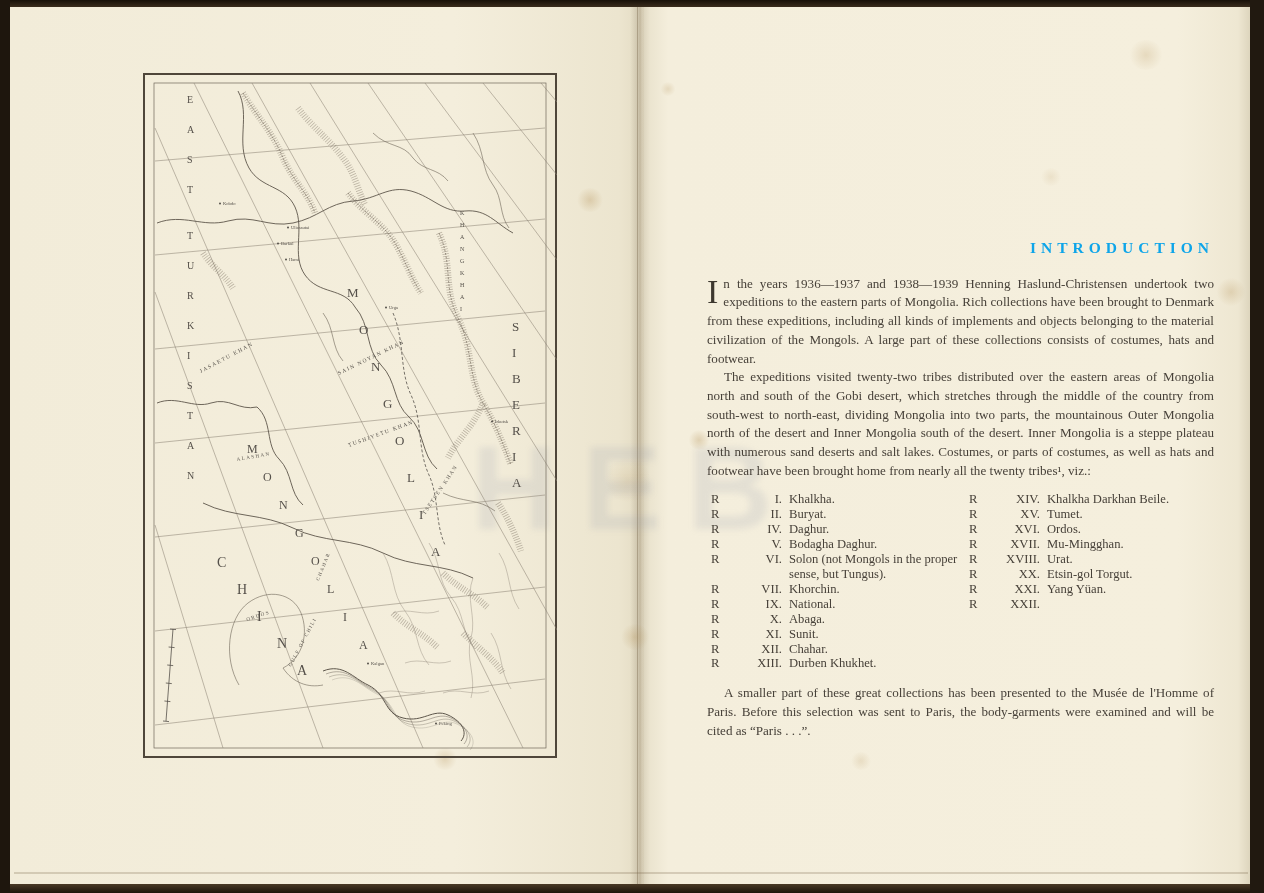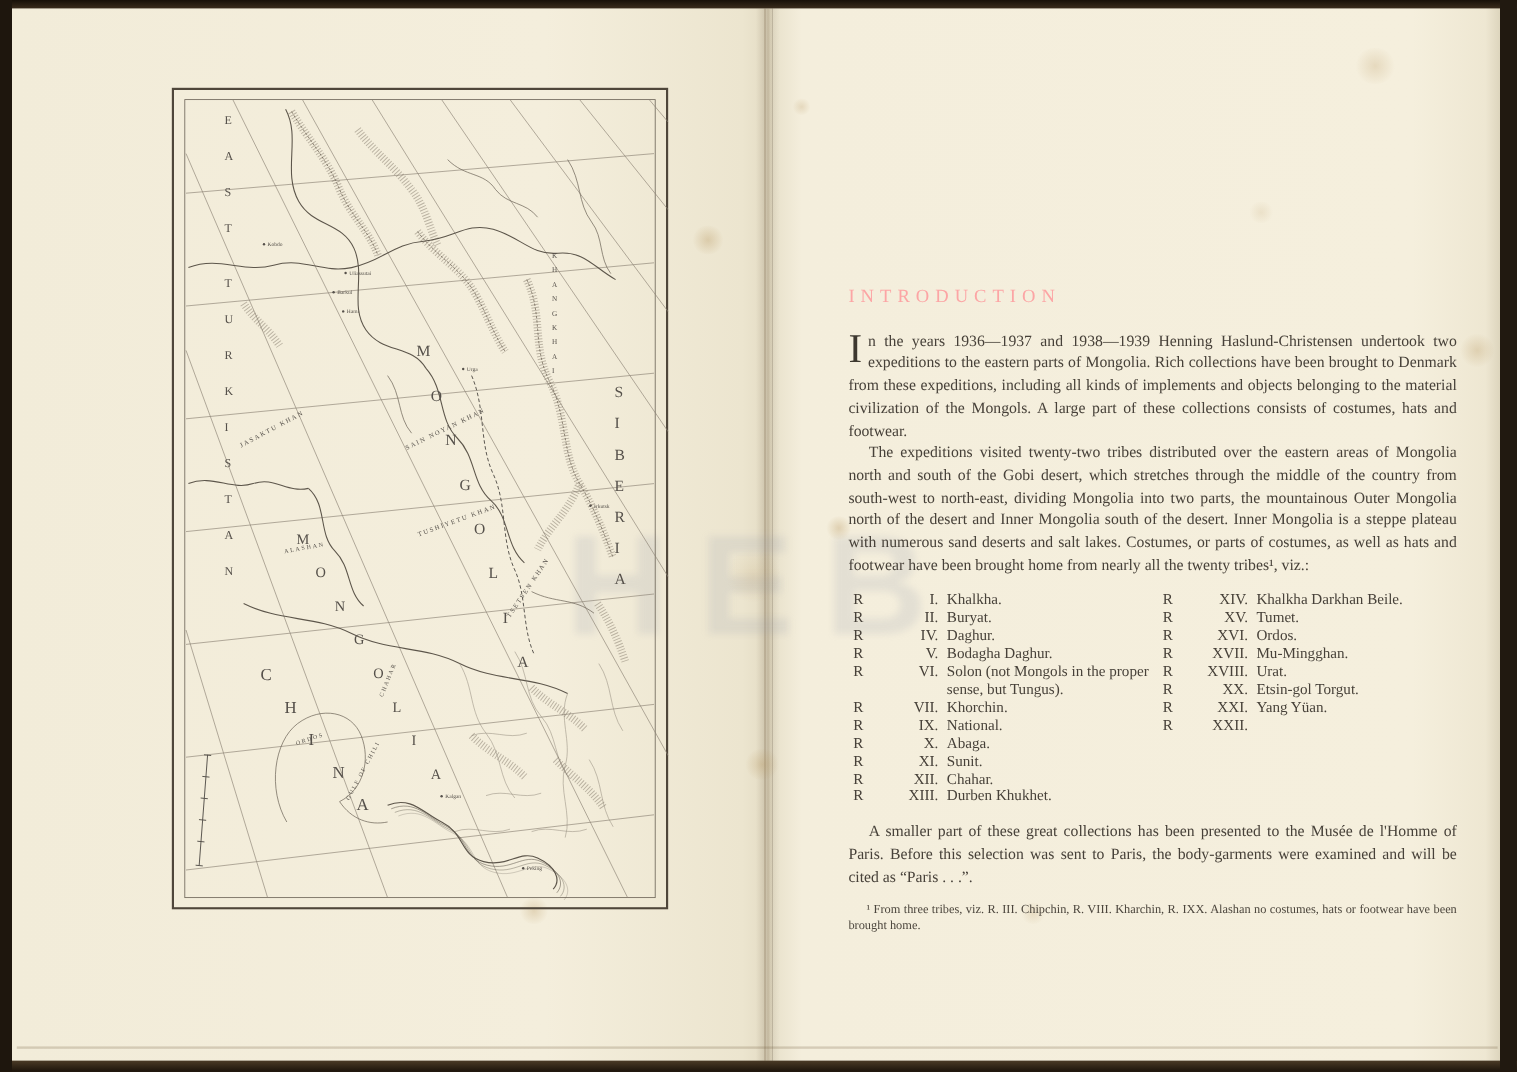--- a/index.html
+++ b/index.html
@@ -40,22 +40,22 @@
     font-size:118px;letter-spacing:26px;color:rgba(140,152,170,.16);
     filter:blur(3px);line-height:140px;text-align:center;user-select:none;
   }
 
   
   .textcol{
     position:absolute;left:707px;top:239px;width:507px;
     color:#474139;font-size:13.1px;line-height:18.7px;text-align:justify;
   }
   .intro-title{
-    text-align:left;font-size:15.5px;letter-spacing:5px;color:#fca5a5;
-    margin:0 0 17px 0;font-weight:normal;
+    text-align:right;font-size:15.5px;letter-spacing:5px;color:#0ea5e9;
+    margin:0 0 17px 0;font-weight:bold;
   }
   .para{margin:0;}
   .para.indent{text-indent:17px;}
   .dropcap{float:left;font-size:34px;line-height:28px;padding:3px 5px 0 0;color:#3d382f;}
   .tribes{display:flex;margin:12px 0 0 4px;}
   .tcol{font-size:12.6px;line-height:14.9px;}
   .tcol.left{width:258px;}
   .tcol.right{width:245px;}
   .trow{display:grid;grid-template-columns:17px 47px 1fr;column-gap:7px;text-align:left;}
   .tr-num{text-align:right;}
@@ -379,14 +379,13 @@
           <div class="trow">
             <span class="tr-r">R</span>
             <span class="tr-num">XXII.</span>
           </div>
         </div>
     </div>
   </div>
 
   <p class="para indent blockgap">A smaller part of these great collections has been presented to the Musée de l'Homme of Paris. Before this selection was sent to Paris, the body-garments were examined and will be cited as “Paris . . .”.</p>
 
-  <p class="footnote">¹ From three tribes, viz. R. III. Chipchin, R. VIII. Kharchin, R. IXX. Alashan no costumes, hats or footwear have been brought home.</p>
 </div>
 
 </body></html>

